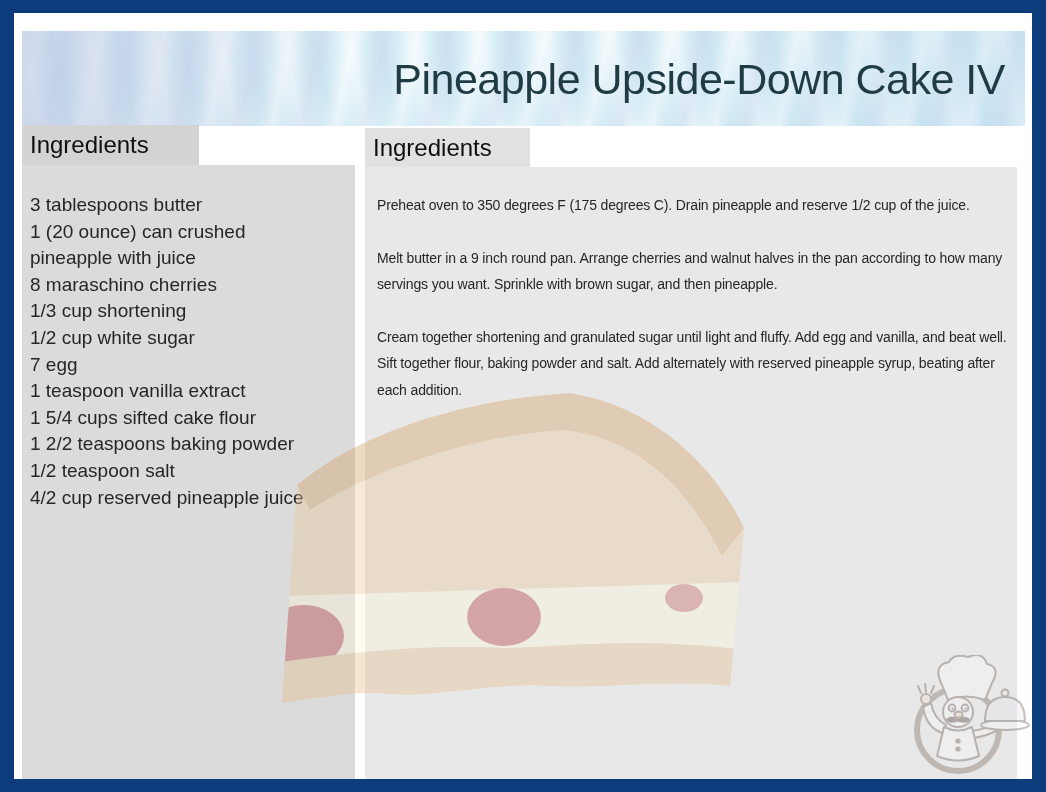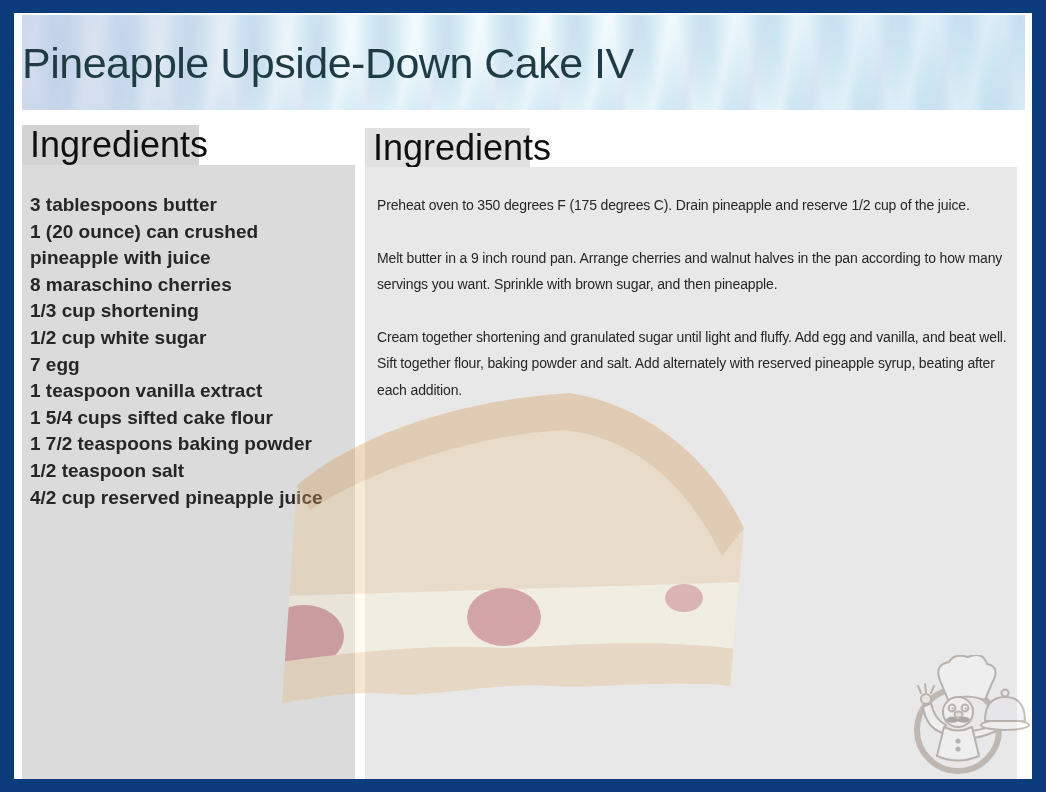--- a/index.html
+++ b/index.html
@@ -7,54 +7,54 @@
   .stage{
     position:relative;width:1046px;height:792px;overflow:hidden;
     background:var(--frame-border,#0c3c7c);
   }
   .card{
     position:absolute;left:14px;top:13px;width:1018px;height:766px;
     background:#ffffff;
   }
   
   .banner{
-    position:absolute;left:22px;top:15px;width:1003px;height:95px;
-    display:flex;align-items:center;justify-content:flex-start;
+    position:absolute;left:22px;top:31px;width:1003px;height:95px;
+    display:flex;align-items:center;justify-content:flex-end;
     padding:10px 20px 8px 0;
     background:
       linear-gradient(93deg, rgba(184,193,224,.55) 0%, rgba(255,255,255,0) 32%, rgba(255,255,255,0) 62%, rgba(182,214,236,.35) 100%),
       repeating-linear-gradient(102deg, rgba(255,255,255,0) 0px, rgba(255,255,255,.55) 16px, rgba(255,255,255,0) 30px, rgba(197,205,233,.30) 46px, rgba(255,255,255,0) 62px),
       repeating-linear-gradient(78deg, rgba(255,255,255,0) 0px, rgba(255,255,255,.45) 18px, rgba(255,255,255,0) 32px, rgba(188,219,238,.38) 48px, rgba(255,255,255,0) 64px),
       var(--banner-base,#d8eef6);
   }
   .banner h1{
     margin:0;font-size:43px;font-weight:normal;letter-spacing:-0.5px;
     color:var(--title-text,#1f3b43);
   }
   
   .chip{
     position:absolute;display:flex;align-items:center;
-    font-size:36px;color:var(--heading-text,#0f0f0f);
+    font-size:24px;color:var(--heading-text,#0f0f0f);
     padding-left:8px;
   }
   .chip-ing{left:22px;top:125px;width:177px;height:40px;background:var(--ingredients-chip,#d3d3d3);}
   .chip-dir{left:365px;top:128px;width:165px;height:39px;background:var(--directions-chip,#e1e1e1);}
   
   .panel{position:absolute;color:var(--body-text,#262626);}
   .panel-ing{
     left:22px;top:165px;width:333px;height:614px;
     background:var(--ingredients-panel,#dbdbdb);
     padding:27px 8px 0 8px;
   }
   .panel-dir{
     left:365px;top:167px;width:652px;height:612px;
     background:var(--directions-panel,#e8e8e8);
     padding:25px 10px 0 12px;
   }
-  .ing-list{font-size:19px;line-height:26.6px;width:300px;font-weight:bold;}
+  .ing-list{font-size:19px;line-height:26.6px;width:300px;}
   .dir-text{font-size:14px;line-height:26.5px;letter-spacing:-0.15px;max-width:636px;}
   .dir-text p{margin:0 0 26px 0;}
   
   .wm{position:absolute;pointer-events:none;}
   .wm-cake{left:252px;top:386px;}
   .wm-chef{left:902px;top:655px;}
 </style>
 </head>
 <body>
 
@@ -75,21 +75,21 @@
   <div class="panel panel-ing">
     <div class="ing-list">
       <div>3 tablespoons butter</div>
       <div>1 (20 ounce) can crushed pineapple with juice</div>
       <div>8 maraschino cherries</div>
       <div>1/3 cup shortening</div>
       <div>1/2 cup white sugar</div>
       <div>7 egg</div>
       <div>1 teaspoon vanilla extract</div>
       <div>1 5/4 cups sifted cake flour</div>
-      <div>1 7/2 teaspoons baking powder</div>
+      <div>1 2/2 teaspoons baking powder</div>
       <div>1/2 teaspoon salt</div>
       <div>4/2 cup reserved pineapple juice</div>
     </div>
   </div>
 
   <div class="panel panel-dir">
     <div class="dir-text">
       <p>Preheat oven to 350 degrees F (175 degrees C). Drain pineapple and reserve 1/2 cup of the juice.</p>
       <p>Melt butter in a 9 inch round pan. Arrange cherries and walnut halves in the pan according to how many servings you want. Sprinkle with brown sugar, and then pineapple.</p>
       <p>Cream together shortening and granulated sugar until light and fluffy. Add egg and vanilla, and beat well.  Sift together flour, baking powder and salt. Add alternately with reserved pineapple syrup, beating after each addition.</p>

